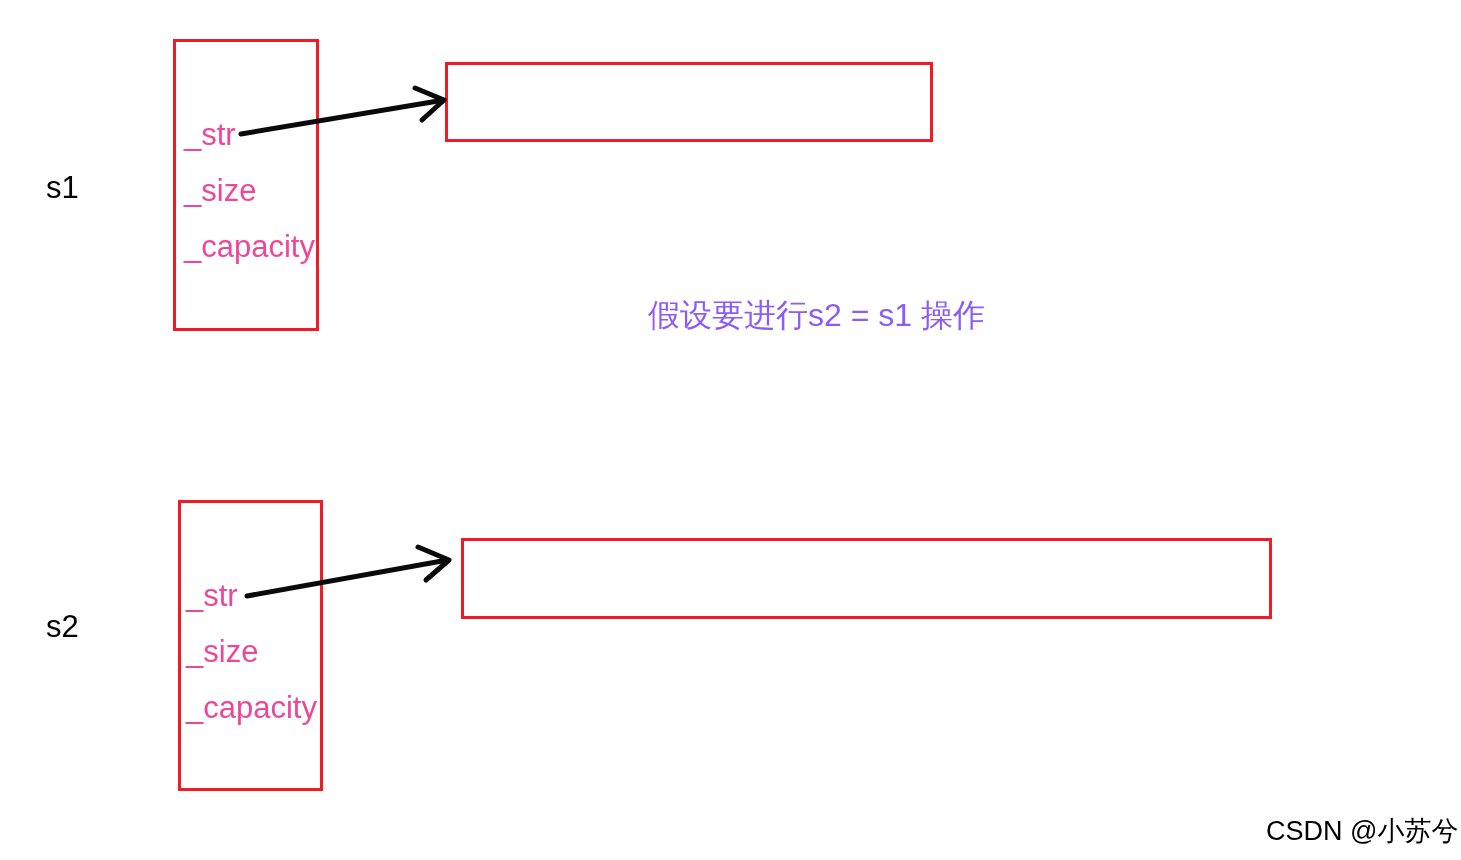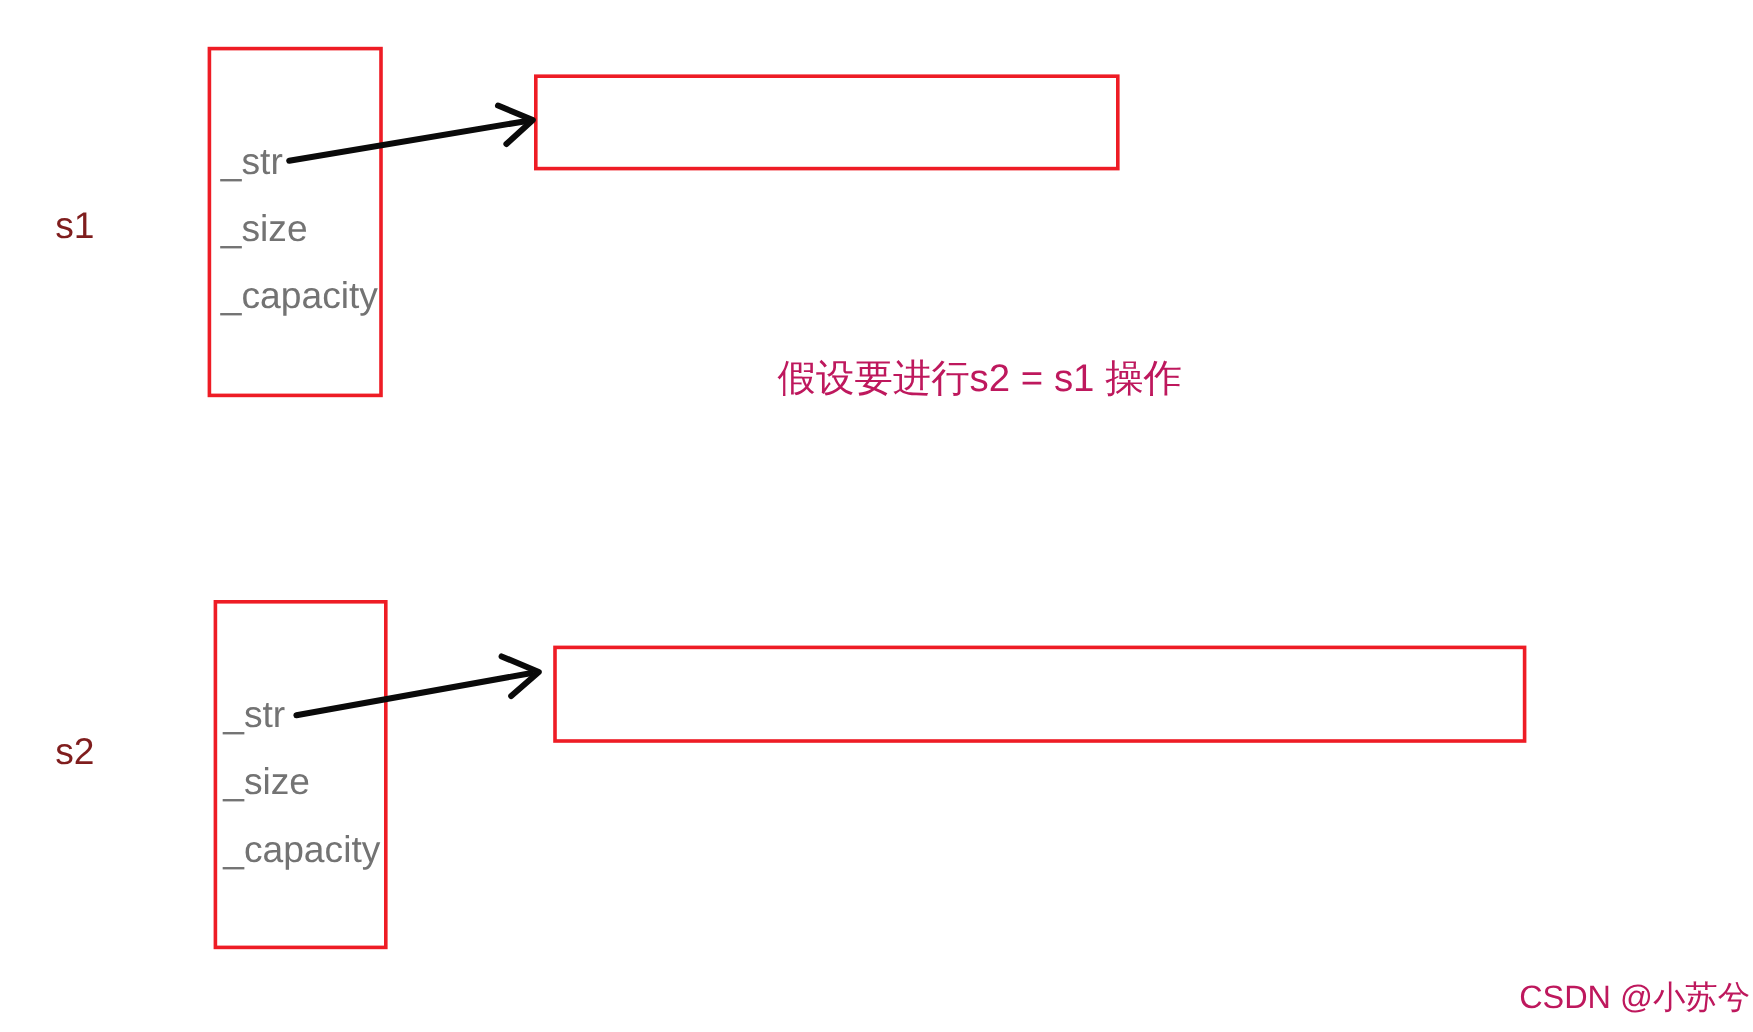--- a/index.html
+++ b/index.html
@@ -15,40 +15,40 @@
     position: relative;
     width: 1461px;
     height: 860px;
     background: #ffffff;
     overflow: hidden;
   }
 
   
   .var-label {
     position: absolute;
-    color: #7f1d1d;
+    color: #000000;
     font-size: 31px;
     line-height: 1;
     font-family: "Liberation Sans", "DejaVu Sans", sans-serif;
     white-space: nowrap;
     user-select: none;
   }
 
   
   .struct-box {
     position: absolute;
     border: 3px solid #ee1c25;
     box-sizing: border-box;
     background: transparent;
   }
 
   
   .member-label {
     position: absolute;
-    color: #737373;
+    color: #ec4899;
     font-size: 31px;
     line-height: 1;
     font-family: "Liberation Sans", "DejaVu Sans", sans-serif;
     white-space: nowrap;
     user-select: none;
   }
 
   
   .heap-buffer {
     position: absolute;
@@ -63,32 +63,32 @@
     left: 0;
     top: 0;
     width: 1461px;
     height: 860px;
     pointer-events: none;
   }
 
   
   .annotation {
     position: absolute;
-    color: #be185d;
+    color: #8b5cf6;
     font-size: 32px;
     line-height: 1;
     font-family: "Liberation Sans", "DejaVu Sans", sans-serif;
     white-space: nowrap;
     user-select: none;
   }
 
   
   .watermark {
     position: absolute;
-    color: #be185d;
+    color: #000000;
     font-size: 27px;
     line-height: 1;
     font-family: "Liberation Sans", "DejaVu Sans", sans-serif;
     white-space: nowrap;
     user-select: none;
   }
 </style>
 </head>
 <body>
 

